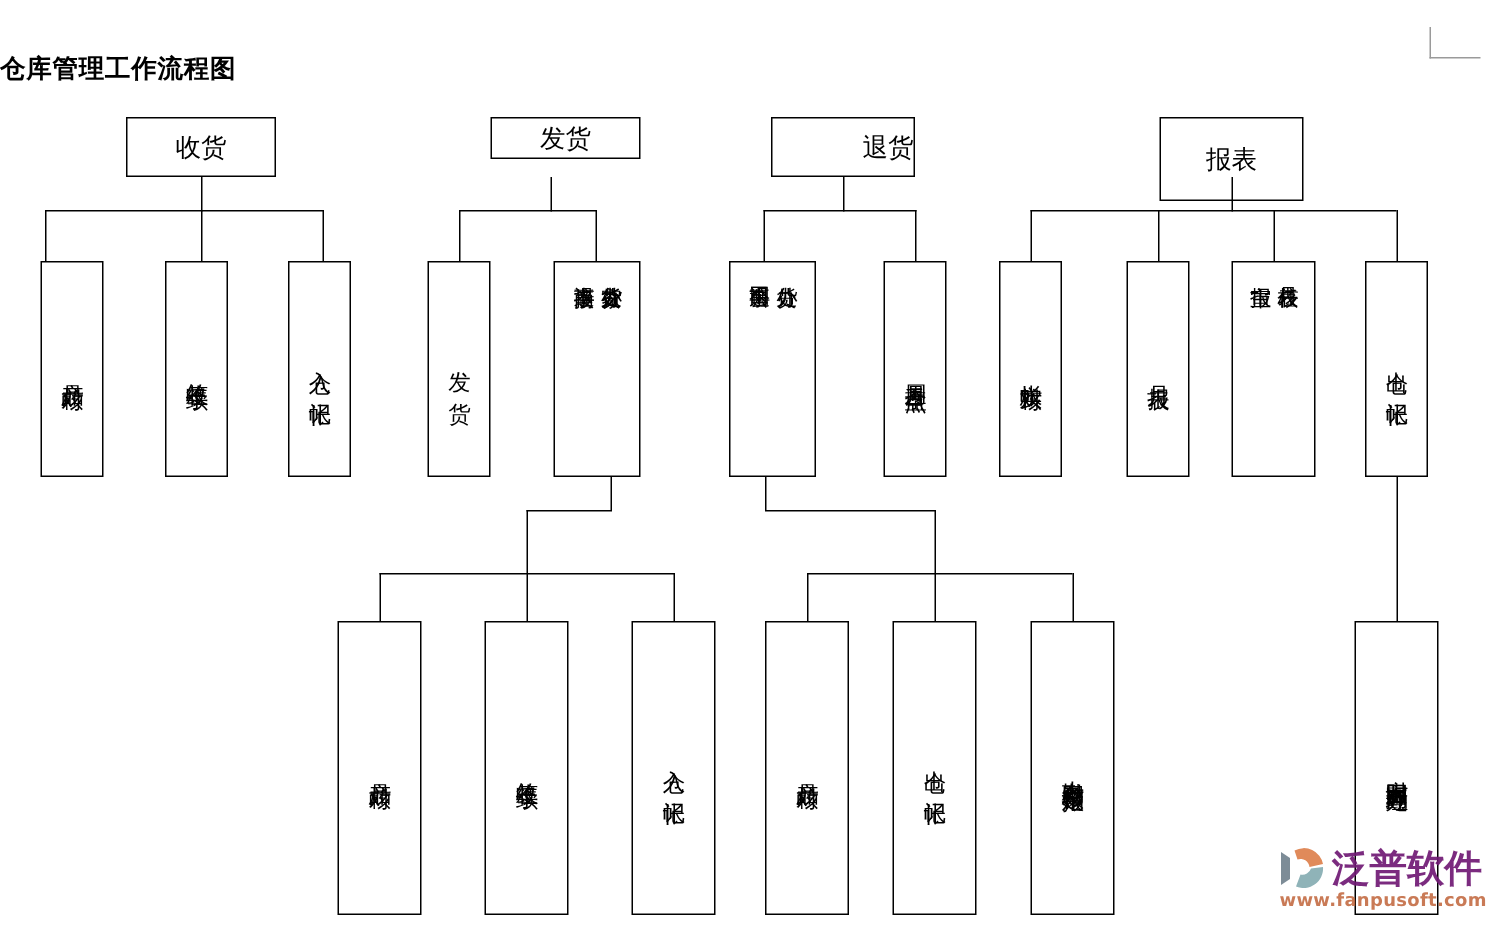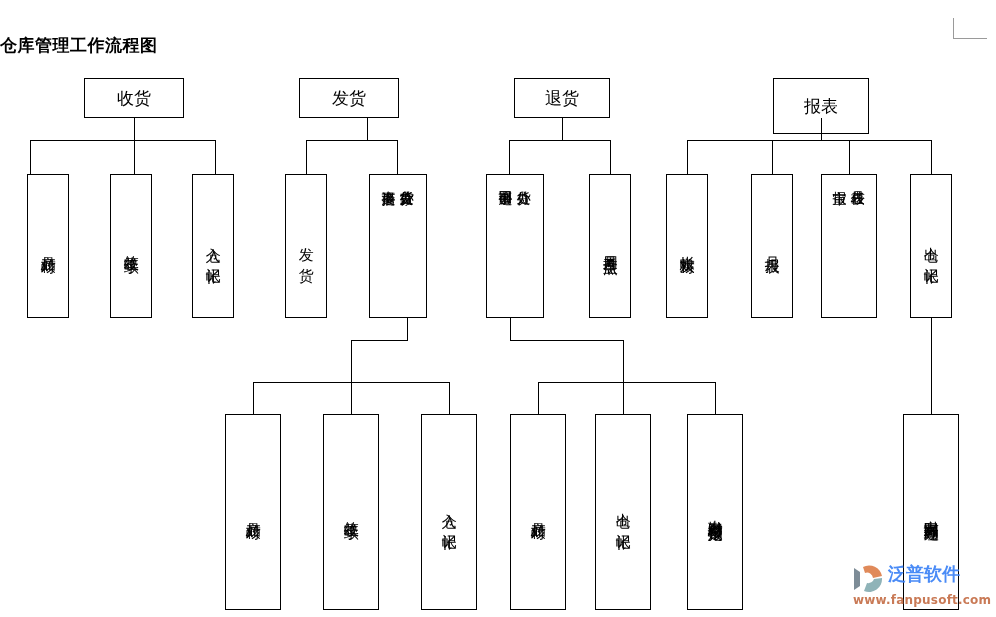--- a/index.html
+++ b/index.html
@@ -108,23 +108,23 @@
     position: absolute;
     left: 0px;
     top: 2px;
     width: 34px;
     height: 30px;
   }
   .logo-text {
     position: absolute;
     left: 36px;
     top: 0px;
-    font-size: 18px;
+    font-size: 25px;
     font-weight: bold;
-    color: #3b82f6;
+    color: #701a75;
     letter-spacing: 0px;
     opacity: 0.92;
     white-space: nowrap;
   }
   .logo-url {
     position: absolute;
     left: 1px;
     top: 31px;
     font-size: 12px;
     font-weight: bold;
@@ -139,24 +139,24 @@
 
 <div id="page">
 
   <div class="corner-mark"></div>
 
   <div class="title">仓库管理工作流程图</div>
 
   <div class="node horiz" style="left:84px;  top:78px;  width:100px; height:40px;">
     <span>收货</span>
   </div>
-  <div class="node horiz" style="left:299px; top:78px;  width:100px; height:40px;">
+  <div class="node horiz" style="left:327px; top:78px;  width:100px; height:28px;">
     <span>发货</span>
   </div>
-  <div class="node horiz" style="left:514px; top:78px;  width:96px;  height:40px;">
+  <div class="node horiz" style="left:514px; top:78px;  width:96px;  height:40px;justify-content:flex-end;">
     <span>退货</span>
   </div>
   <div class="node horiz" style="left:773px; top:78px;  width:96px;  height:56px;">
     <span>报表</span>
   </div>
 
   <div class="line v" style="left:134px; top:118px; height:23px;"></div>
   <div class="line h" style="left:30px;  top:140px; width:186px;"></div>
   <div class="line v" style="left:30px;  top:140px; height:34px;"></div>
   <div class="line v" style="left:134px; top:140px; height:34px;"></div>

